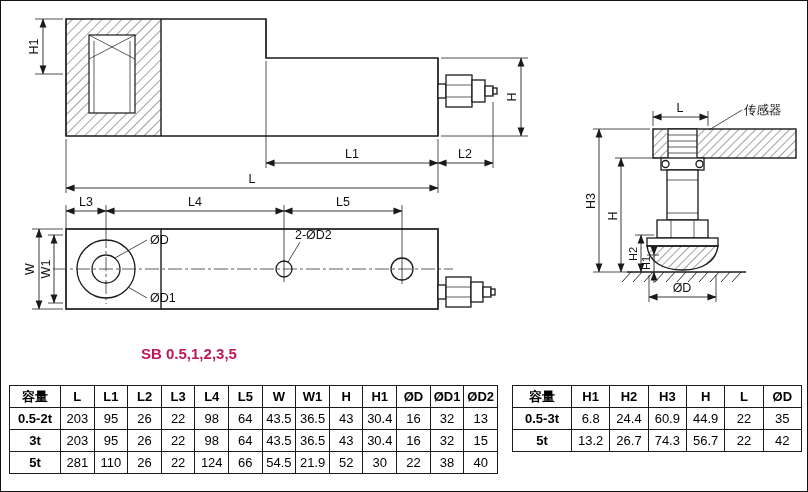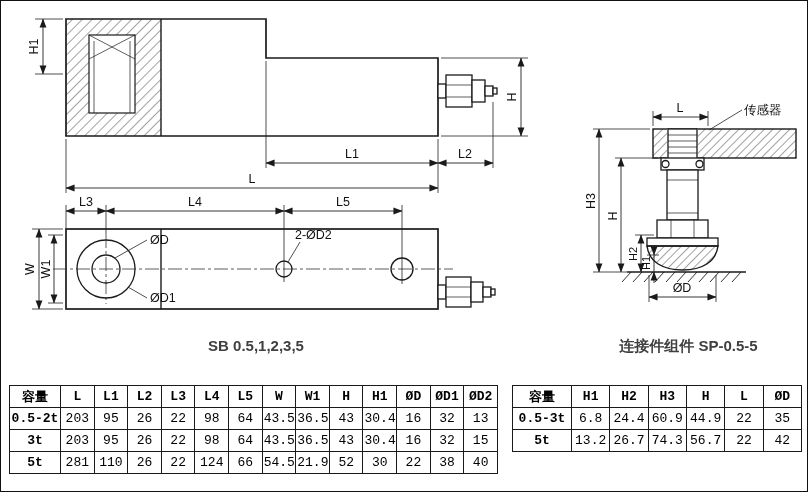--- a/index.html
+++ b/index.html
@@ -24,31 +24,32 @@
   .thin  { fill: none; stroke: #1a1a1a; stroke-width: 0.7; }
   .ext   { fill: none; stroke: #222; stroke-width: 0.8; }
   .dim   { fill: none; stroke: #222; stroke-width: 0.9; }
   .center{ fill: none; stroke: #333; stroke-width: 0.8; stroke-dasharray: 14 3 3 3; }
   .ground line { stroke: #1a1a1a; stroke-width: 0.9; }
 
   .caption {
     position: absolute;
     font-weight: bold;
     font-size: 15px;
-    color: #404040;
-    text-align: center;
+    color: #be185d;
+    text-align: left;
     white-space: nowrap;
+    margin-top: 8px;
   }
 
   
   table.dims {
     position: absolute;
     border-collapse: collapse;
     table-layout: fixed;
-    font-family: Liberation Mono, monospace;
+    font-family: Liberation Sans, sans-serif;
     font-size: 13px;
     color: #000;
     background: #fff;
   }
   .dims th, .dims td {
     border: 1px solid #1a1a1a;
     text-align: center;
     vertical-align: middle;
     padding: 0 1px;
     height: 21px;
@@ -254,21 +255,20 @@
       <text x="649" y="262" transform="rotate(-90 649 262)" text-anchor="middle" class="small">H1</text>
 
       <line x1="648" y1="274" x2="648" y2="301" class="ext"></line>
       <line x1="715" y1="274" x2="715" y2="301" class="ext"></line>
       <line x1="648" y1="296" x2="715" y2="296" class="dim" marker-start="url(#ah2)" marker-end="url(#ah2)"></line>
       <text x="681" y="291" text-anchor="middle">ØD</text>
     </g>
   </svg>
 
   <div class="caption" style="left:140px;top:336px;width:230px">SB 0.5,1,2,3,5</div>
-  <div class="caption" style="left:575px;top:336px;width:225px">连接件组件 SP-0.5-5</div>
 
   <table id="t1" class="dims" style="left:8px;top:384px">
       <thead>
         <tr>
           <th>容量</th>
           <th>L</th>
           <th>L1</th>
           <th>L2</th>
           <th>L3</th>
           <th>L4</th>

